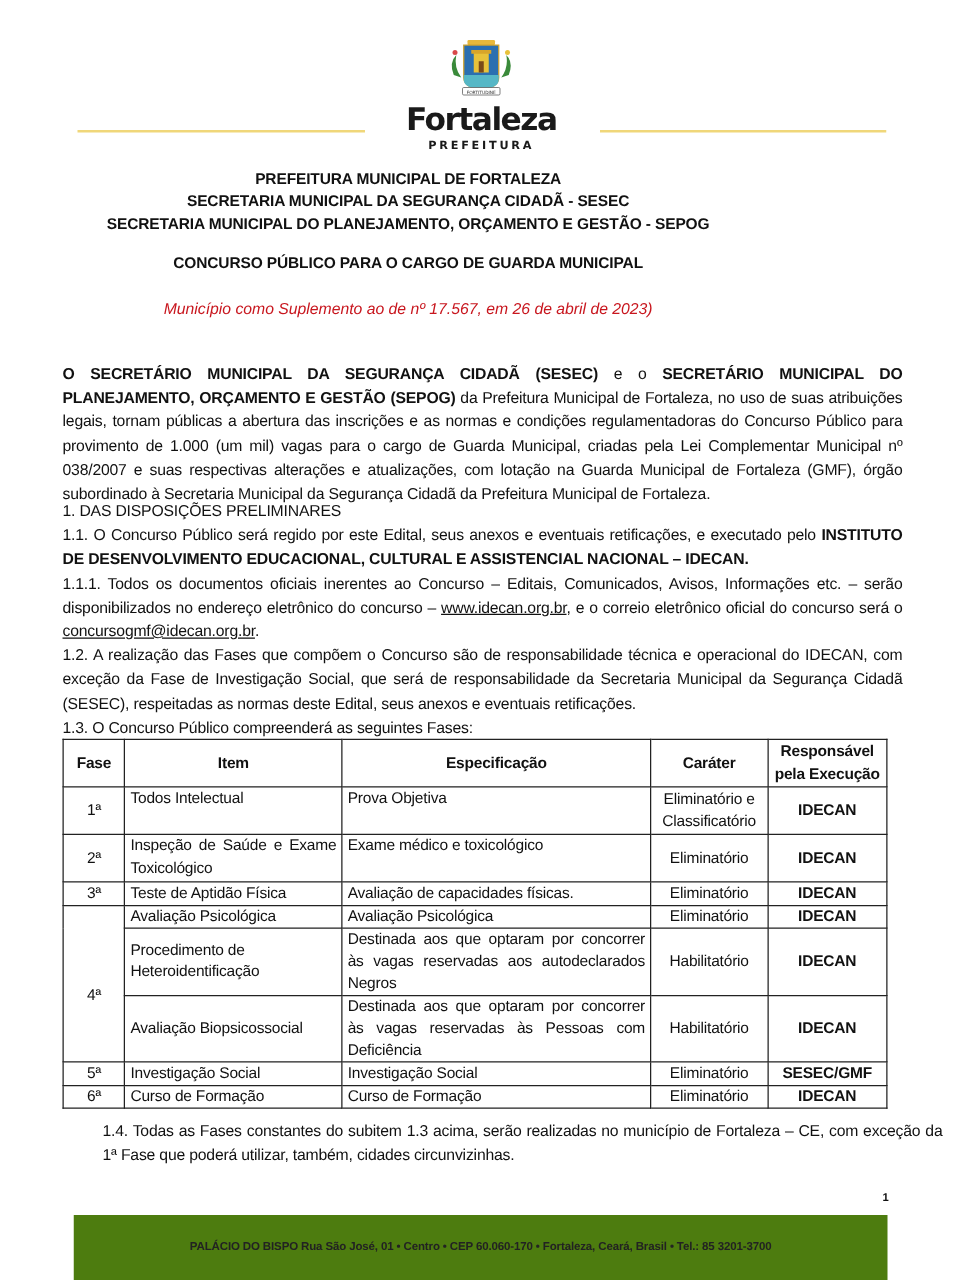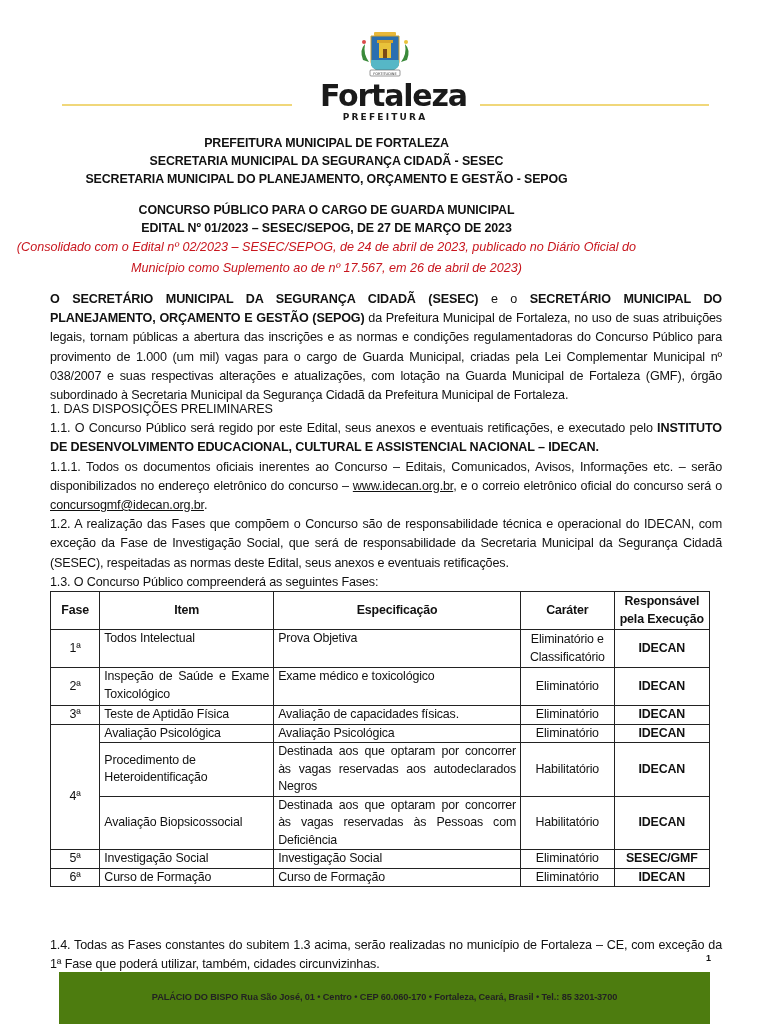--- a/index.html
+++ b/index.html
@@ -1,21 +1,21 @@
 <!DOCTYPE html>
 <html><head>
 <meta charset="utf-8">
 <style>
   html, body { margin:0; padding:0; background:#ffffff; }
   body { width:768px; height:1024px; position:relative; overflow:hidden;
          font-family:"Liberation Sans Narrow","Liberation Sans", sans-serif; color:#111; }
   .hline { position:absolute; height:2px; background:#f0d77a; top:104px; }
   #logo { position:absolute; left:330px; top:30px; width:110px; height:90px; text-align:center; }
   #logo .crest { position:absolute; left:25px; top:0; width:60px; height:52px; }
-  #logo .brand { position:absolute; left:-10px; width:130px; top:52px; font-family:"DejaVu Sans", sans-serif; font-weight:bold; font-size:30px; letter-spacing:-1.2px; color:#1a1a1a; line-height:28px; }
+  #logo .brand { position:absolute; left:-10px; width:130px; top:52px; font-family:"DejaVu Sans", sans-serif; font-weight:bold; font-size:25px; letter-spacing:-1.2px; color:#1a1a1a; line-height:28px; }
   #logo .sub { position:absolute; left:0; width:110px; top:82px; font-family:"DejaVu Sans", sans-serif; font-weight:bold; font-size:9px; letter-spacing:2.2px; color:#1a1a1a; }
   .center { position:absolute; left:0; width:653px; text-align:center; }
   .hdr { font-weight:bold; font-size:12.4px; line-height:18px; letter-spacing:-0.1px; }
   .red { color:#c8161e; font-style:italic; font-size:12.6px; line-height:21px; }
   .para { position:absolute; left:50px; width:672px; font-size:12.6px; line-height:19.2px; text-align:justify; letter-spacing:-0.15px; }
   .para b { font-weight:bold; }
   .link { text-decoration:underline; }
   table.fases { position:absolute; left:50px; top:591px; width:660px; border-collapse:collapse; font-size:12.4px; letter-spacing:-0.15px; }
   table.fases td, table.fases th { border:1.4px solid #222; padding:0 4px; line-height:17.5px; vertical-align:top; }
   table.fases th { font-weight:bold; text-align:center; vertical-align:middle; height:37px; }
@@ -49,24 +49,22 @@
   <div class="sub">PREFEITURA</div>
 </div>
 
 <div class="center hdr" style="top:134px;">
   <div>PREFEITURA MUNICIPAL DE FORTALEZA</div>
   <div>SECRETARIA MUNICIPAL DA SEGURANÇA CIDADÃ - SESEC</div>
   <div>SECRETARIA MUNICIPAL DO PLANEJAMENTO, ORÇAMENTO E GESTÃO - SEPOG</div>
 </div>
 <div class="center hdr" style="top:201px;">
   <div>CONCURSO PÚBLICO PARA O CARGO DE GUARDA MUNICIPAL</div>
-  <div>EDITAL Nº 01/2023 – SESEC/SEPOG, DE 27 DE MARÇO DE 2023</div>
 </div>
 <div class="center red" style="top:237px;">
-  <div>(Consolidado com o Edital nº 02/2023 – SESEC/SEPOG, de 24 de abril de 2023, publicado no Diário Oficial do</div>
   <div>Município como Suplemento ao de nº 17.567, em 26 de abril de 2023)</div>
 </div>
 
 <div class="para" style="top:290px;"><b>O SECRETÁRIO MUNICIPAL DA SEGURANÇA CIDADÃ (SESEC)</b><span> e o </span><b>SECRETÁRIO MUNICIPAL DO PLANEJAMENTO, ORÇAMENTO E GESTÃO (SEPOG)</b><span> da Prefeitura Municipal de Fortaleza, no uso de suas atribuições legais, tornam públicas a abertura das inscrições e as normas e condições regulamentadoras do Concurso Público para provimento de 1.000 (um mil) vagas para o cargo de Guarda Municipal, criadas pela Lei Complementar Municipal nº 038/2007 e suas respectivas alterações e atualizações, com lotação na Guarda Municipal de Fortaleza (GMF), órgão subordinado à Secretaria Municipal da Segurança Cidadã da Prefeitura Municipal de Fortaleza.</span></div>
 
 <div class="para" style="top:400px;">
   <div>1. DAS DISPOSIÇÕES PRELIMINARES</div>
   <div><span>1.1. O Concurso Público será regido por este Edital, seus anexos e eventuais retificações, e executado pelo </span><b>INSTITUTO DE DESENVOLVIMENTO EDUCACIONAL, CULTURAL E ASSISTENCIAL NACIONAL – IDECAN.</b></div>
   <div><span>1.1.1. Todos os documentos oficiais inerentes ao Concurso – Editais, Comunicados, Avisos, Informações etc. – serão disponibilizados no endereço eletrônico do concurso – </span><span class="link">www.idecan.org.br</span><span>, e o correio eletrônico oficial do concurso será o </span><span class="link">concursogmf@idecan.org.br</span><span>.</span></div>
   <div>1.2. A realização das Fases que compõem o Concurso são de responsabilidade técnica e operacional do IDECAN, com exceção da Fase de Investigação Social, que será de responsabilidade da Secretaria Municipal da Segurança Cidadã (SESEC), respeitadas as normas deste Edital, seus anexos e eventuais retificações.</div>
@@ -139,16 +137,16 @@
   <tr>
     <td class="c">6ª</td>
     <td>Curso de Formação</td>
     <td>Curso de Formação</td>
     <td class="c">Eliminatório</td>
     <td class="c" style="font-weight:bold">IDECAN</td>
   </tr>
 </tbody>
   </table>
 
-<div class="para" style="top:936px;">1.4. Todas as Fases constantes do subitem 1.3 acima, serão realizadas no município de Fortaleza – CE, com exceção da 1ª Fase que poderá utilizar, também, cidades circunvizinhas.</div>
+<div class="para" style="top:896px;margin-left:32px;">1.4. Todas as Fases constantes do subitem 1.3 acima, serão realizadas no município de Fortaleza – CE, com exceção da 1ª Fase que poderá utilizar, também, cidades circunvizinhas.</div>
 
 <div id="pagenum">1</div>
 <div id="footer">PALÁCIO DO BISPO Rua São José, 01 • Centro • CEP 60.060-170 • Fortaleza, Ceará, Brasil • Tel.: 85 3201-3700</div>
 
 </body></html>

